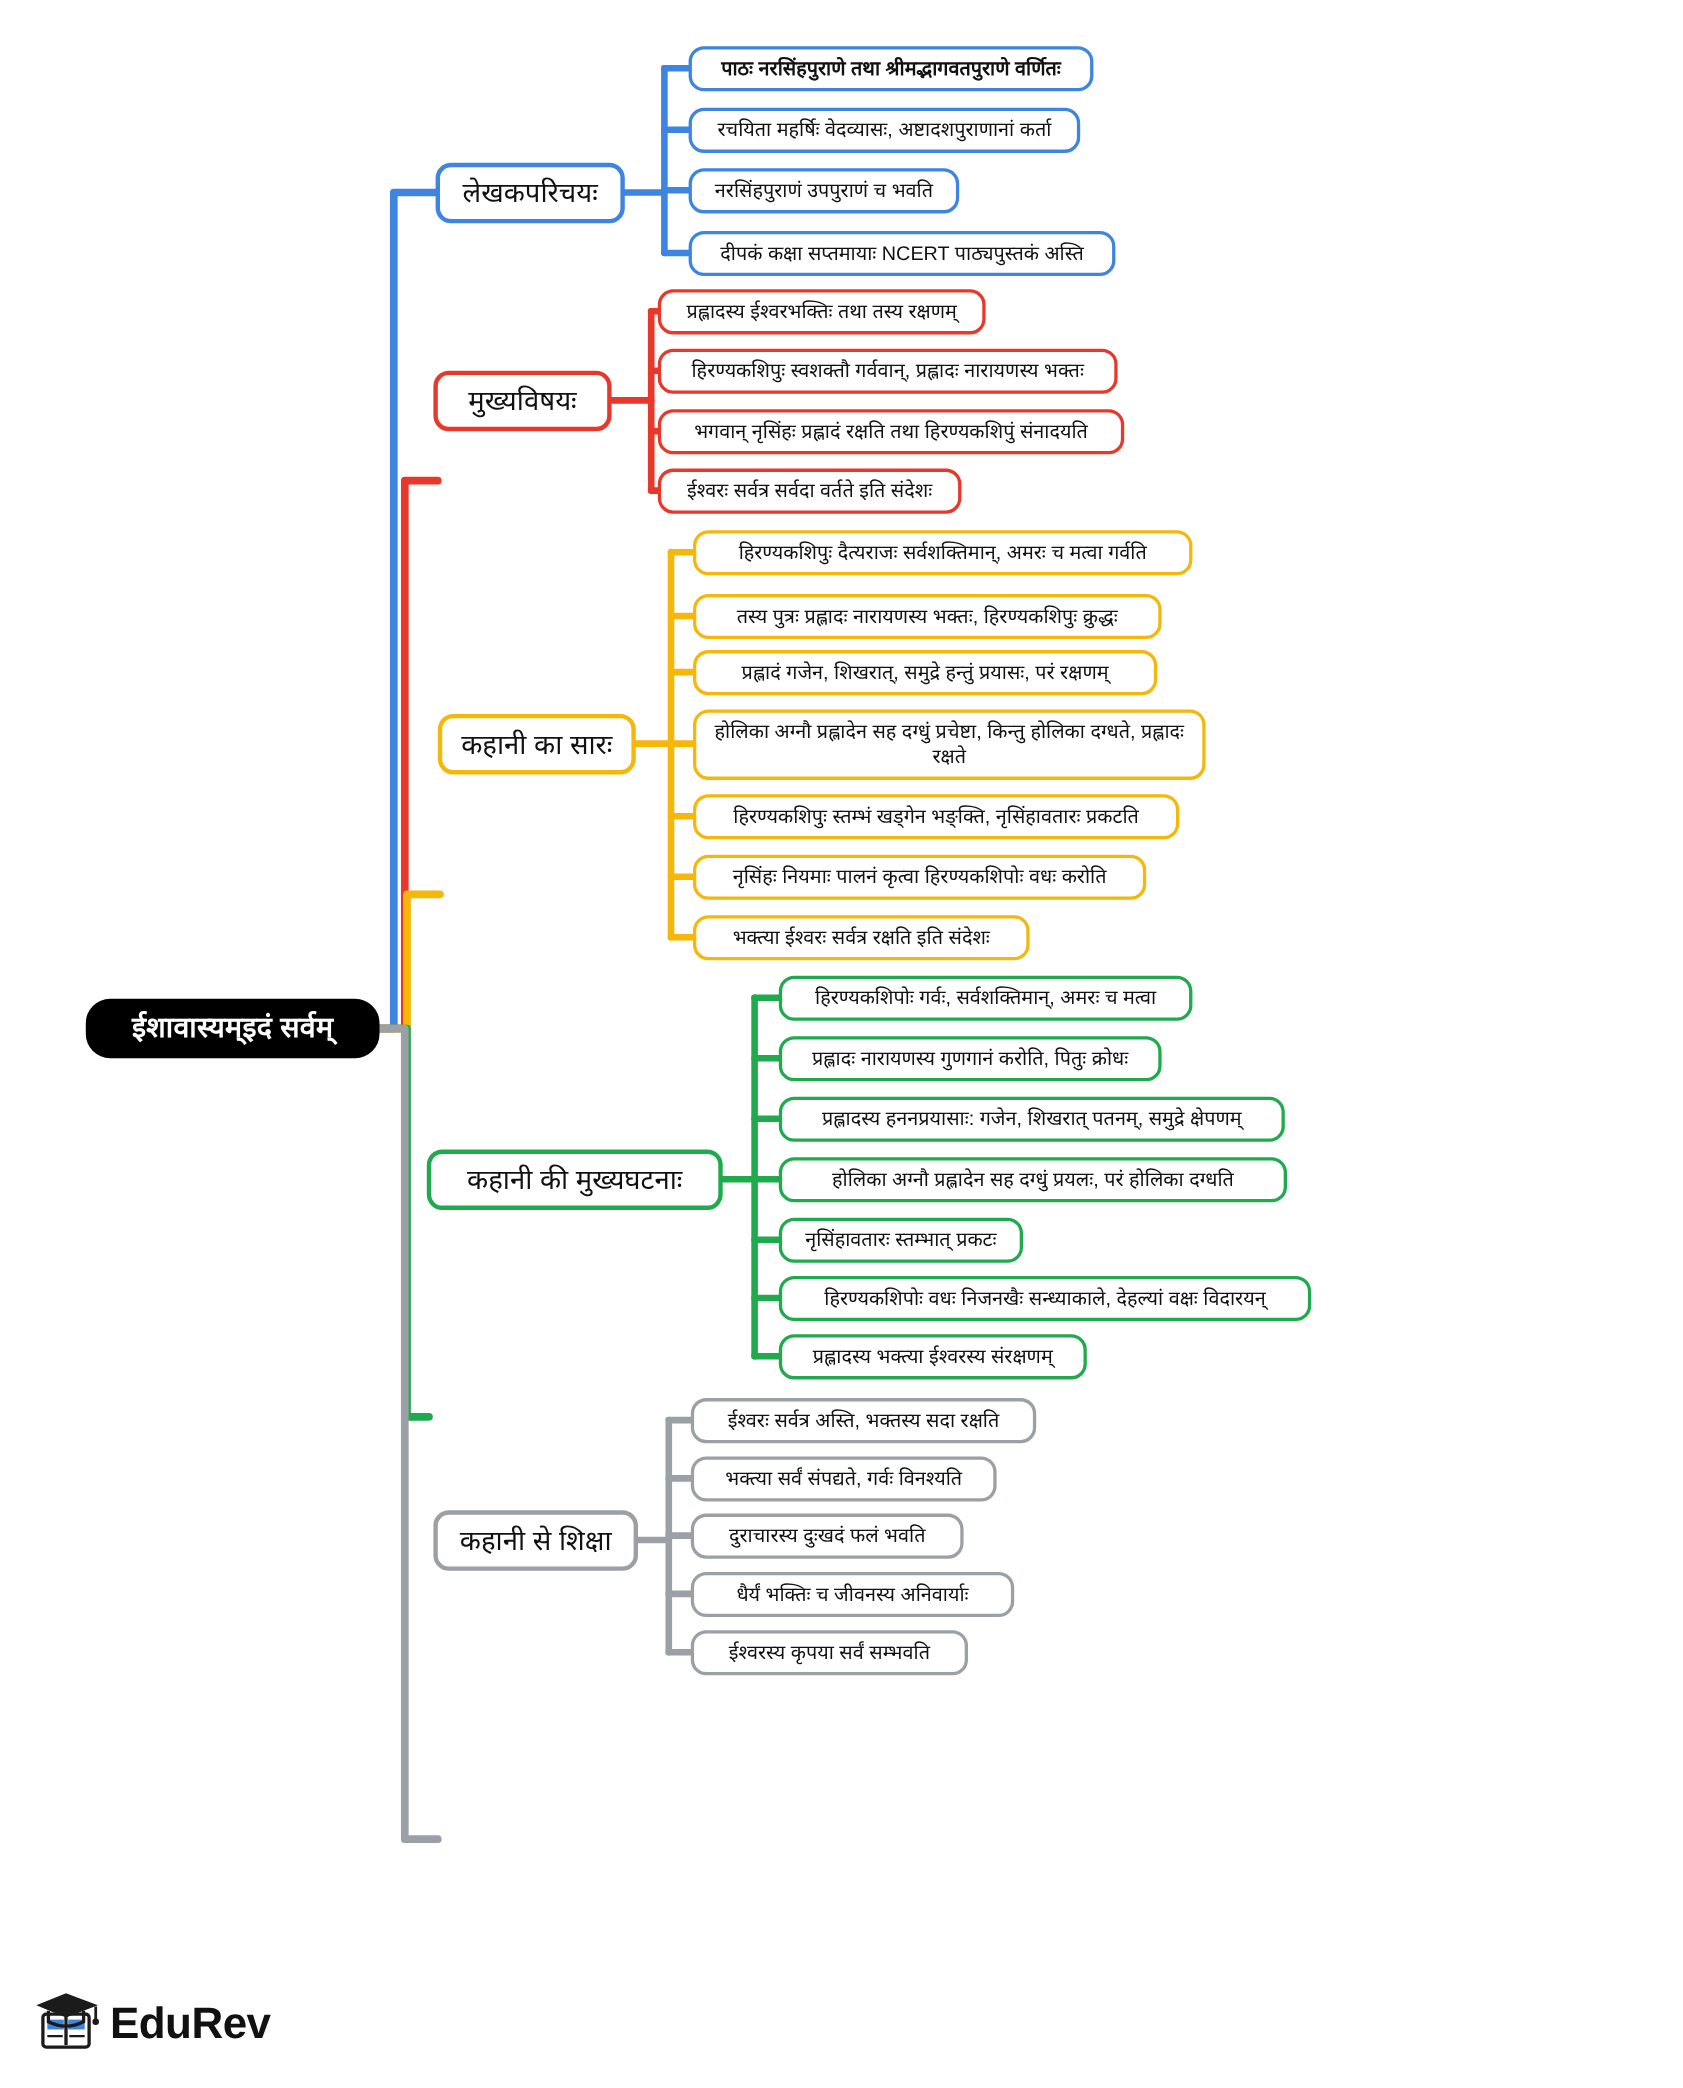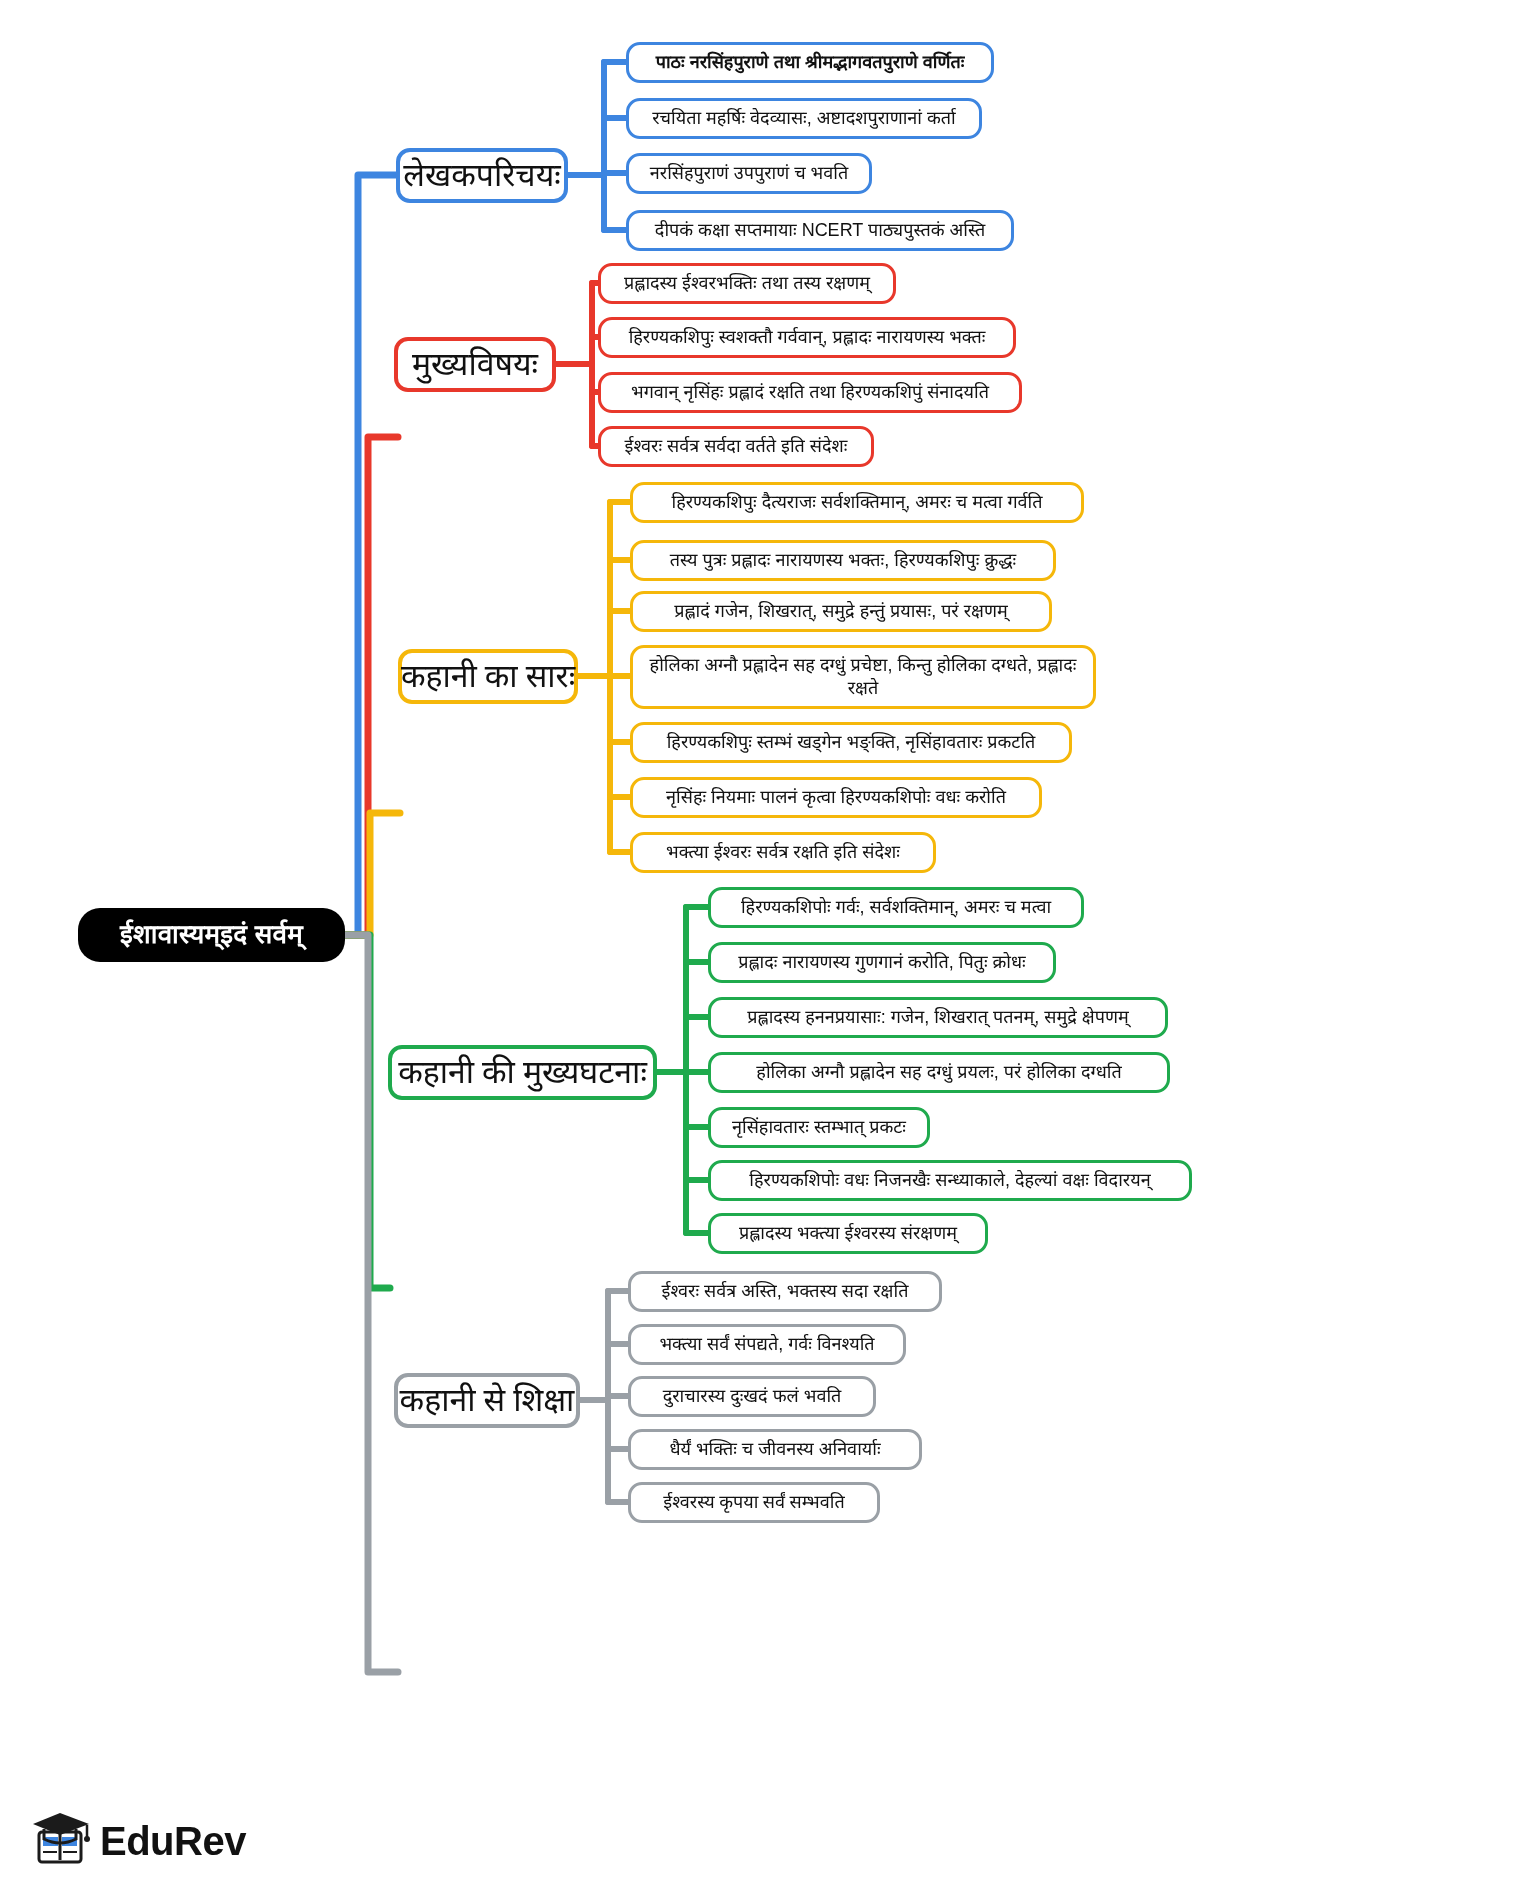--- a/index.html
+++ b/index.html
@@ -42,23 +42,22 @@
     background: #000000;
     color: #ffffff;
     border: none;
     border-radius: 22px;
     font-size: 26px;
     font-weight: 700;
     letter-spacing: .2px;
   }
   .branch {
     border: 4px solid #2f7fe0;
-    font-size: 32px;
+    font-size: 25px;
     font-weight: 400;
-    font-family: Liberation Serif, serif;
   }
   .leaf {
     border: 3px solid #2f7fe0;
     font-size: 18px;
   }
 
   
   .c-blue   { border-color: #3d85e0; }
   .c-red    { border-color: #e8382b; }
   .c-yellow { border-color: #f5b70a; }
@@ -236,21 +235,21 @@
   </div>
   <div class="node leaf c-gray" style="left:628px; top:1324px; width:278px; height:41px;justify-content:center;">
     <span>भक्त्या सर्वं संपद्यते, गर्वः विनश्यति</span>
   </div>
   <div class="node leaf c-gray" style="left:628px; top:1376px; width:248px; height:41px;">
     <span>दुराचारस्य दुःखदं फलं भवति</span>
   </div>
   <div class="node leaf c-gray" style="left:628px; top:1429px; width:294px; height:41px;">
     <span>धैर्यं भक्तिः च जीवनस्य अनिवार्याः</span>
   </div>
-  <div class="node leaf c-gray" style="left:628px; top:1482px; width:252px; height:41px;font-family:Liberation Serif, serif;">
+  <div class="node leaf c-gray" style="left:628px; top:1482px; width:252px; height:41px;">
     <span>ईश्वरस्य कृपया सर्वं सम्भवति</span>
   </div>
 
   <div id="logo">
     <span>
       <svg width="62" height="58" viewBox="0 0 62 58" xmlns="http://www.w3.org/2000/svg">
 
         <rect x="9" y="22" width="42" height="30" rx="3" fill="#ffffff" stroke="#1b1b1b" stroke-width="3"></rect>
         <rect x="13" y="27" width="15" height="9" fill="#3d85e0"></rect>
         <rect x="32" y="27" width="15" height="9" fill="#3d85e0"></rect>

